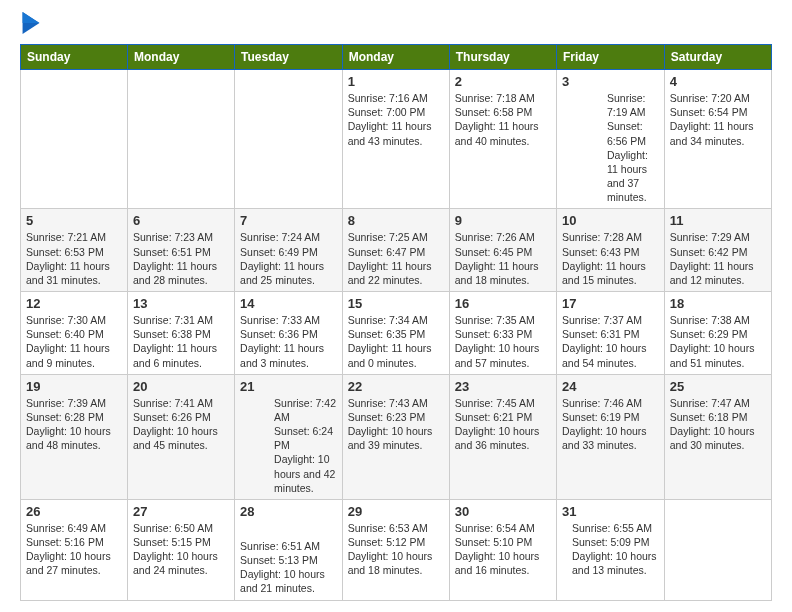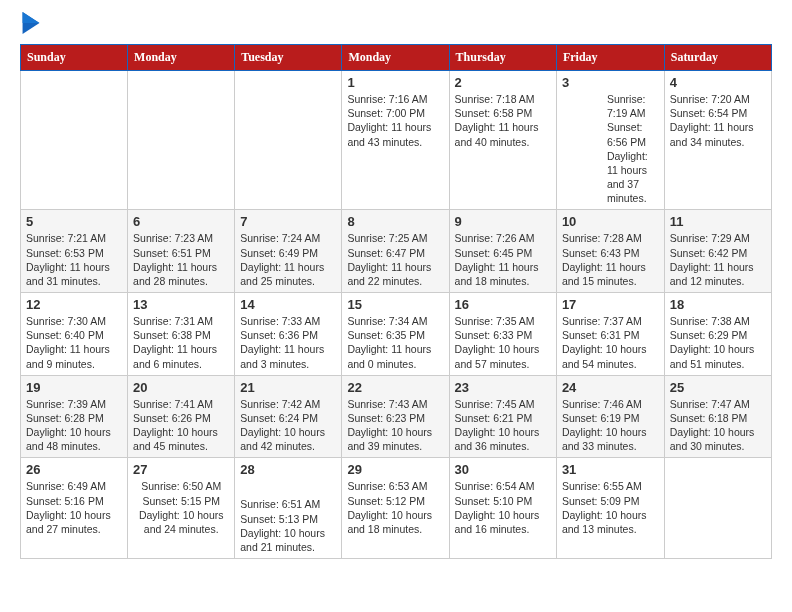--- a/index.html
+++ b/index.html
@@ -83,21 +83,21 @@
     .day-info {
       color: #333;
       font-size: 10.5px;
       line-height: 1.35;
     }
     .empty-cell {
       background: #f9f9f9;
     }
     tr:nth-child(even) td { background: #f5f5f5; }
     tr:nth-child(odd) td { background: #fff; }
-    .calendar thead tr th { background: #b91c1c; font-family: Liberation Serif, serif; }
+    .calendar thead tr th { background: #4d7c0f; }
   </style>
 </head>
 <body>
 
 <div class="page">
   <div class="header">
     <div class="logo">
       <div class="logo-text">
         <span></span>
         <span class="logo-blue"></span>
@@ -251,21 +251,21 @@
 Daylight: 10 hours and 48 minutes.</div>
           </td>
           <td>
             <div class="day-num">20</div>
             <div class="day-info" style="white-space: pre-line;">Sunrise: 7:41 AM
 Sunset: 6:26 PM
 Daylight: 10 hours and 45 minutes.</div>
           </td>
           <td>
             <div class="day-num">21</div>
-            <div class="day-info" style="white-space: pre-line;">Sunrise: 7:42 AM
+            <div class="day-info" style="white-space: pre-line; margin-left: 34px;">Sunrise: 7:42 AM
 Sunset: 6:24 PM
 Daylight: 10 hours and 42 minutes.</div>
           </td>
           <td>
             <div class="day-num">22</div>
             <div class="day-info" style="white-space: pre-line;">Sunrise: 7:43 AM
 Sunset: 6:23 PM
 Daylight: 10 hours and 39 minutes.</div>
           </td>
           <td>
@@ -289,21 +289,21 @@
         </tr>
         <tr>
           <td>
             <div class="day-num">26</div>
             <div class="day-info" style="white-space: pre-line;">Sunrise: 6:49 AM
 Sunset: 5:16 PM
 Daylight: 10 hours and 27 minutes.</div>
           </td>
           <td>
             <div class="day-num">27</div>
-            <div class="day-info" style="white-space: pre-line; text-align: center;">Sunrise: 6:50 AM
+            <div class="day-info" style="white-space: pre-line;">Sunrise: 6:50 AM
 Sunset: 5:15 PM
 Daylight: 10 hours and 24 minutes.</div>
           </td>
           <td>
             <div class="day-num">28</div>
             <div class="day-info" style="white-space: pre-line; margin-top: 20px;">Sunrise: 6:51 AM
 Sunset: 5:13 PM
 Daylight: 10 hours and 21 minutes.</div>
           </td>
           <td>
@@ -313,21 +313,21 @@
 Daylight: 10 hours and 18 minutes.</div>
           </td>
           <td>
             <div class="day-num">30</div>
             <div class="day-info" style="white-space: pre-line;">Sunrise: 6:54 AM
 Sunset: 5:10 PM
 Daylight: 10 hours and 16 minutes.</div>
           </td>
           <td>
             <div class="day-num">31</div>
-            <div class="day-info" style="white-space: pre-line;">Sunrise: 6:55 AM
+            <div class="day-info" style="white-space: pre-line; margin-left: 10px;">Sunrise: 6:55 AM
 Sunset: 5:09 PM
 Daylight: 10 hours and 13 minutes.</div>
           </td>
           <td class="empty-cell"></td>
         </tr>
       </tbody>
   </table>
 </div>
 
 </body></html>

